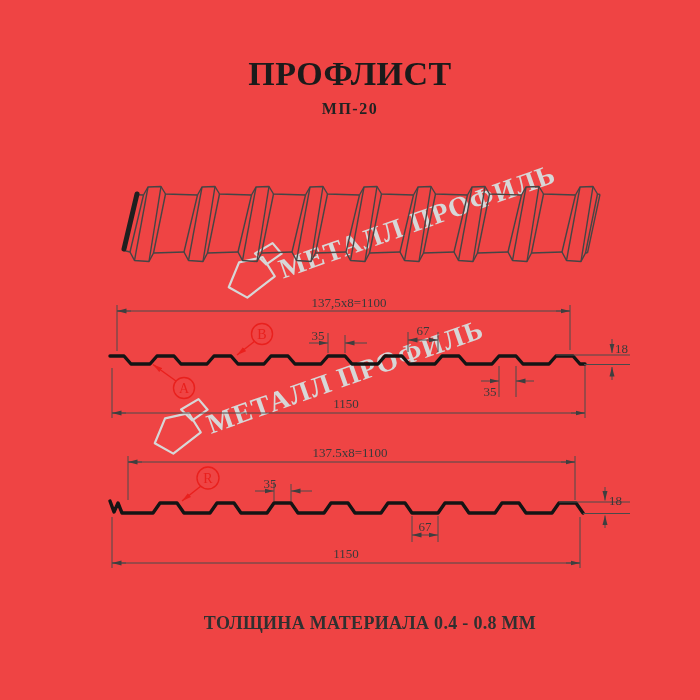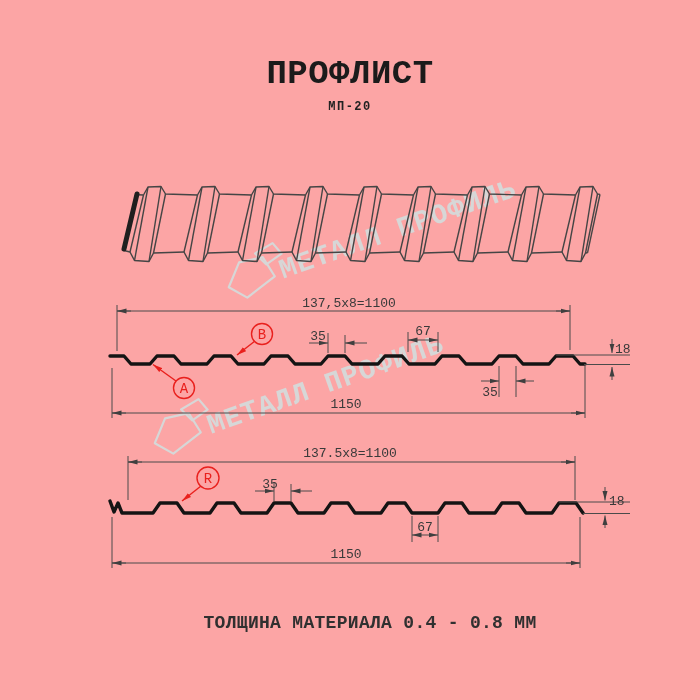--- a/index.html
+++ b/index.html
@@ -1,21 +1,21 @@
 <!DOCTYPE html>
 <html><head>
 <meta charset="utf-8">
 <style>
   html,body{margin:0;padding:0;background:#fff;}
-  .stage{position:relative;width:700px;height:700px;background:#fca5a5;overflow:hidden;
-         font-family:Liberation Mono, monospace;}
+  .stage{position:relative;width:700px;height:700px;background:#ef4444;overflow:hidden;
+         font-family:Liberation Serif, serif;}
   .title{position:absolute;top:57px;left:0;width:700px;text-align:center;
          font-size:34px;line-height:34px;font-weight:800;letter-spacing:.5px;color:#1b1b1b;}
   .subtitle{position:absolute;top:100px;left:0;width:700px;text-align:center;
-         font-size:12px;font-weight:700;letter-spacing:1.5px;color:#222;}
+         font-size:16px;font-weight:700;letter-spacing:1.5px;color:#222;}
   .footer{position:absolute;top:613px;left:0;width:700px;text-align:center;
          font-size:18px;font-weight:600;letter-spacing:.3px;color:#303030;margin-left:20px;}
   svg{position:absolute;left:0;top:0;}
   .dim  {stroke:#4a4a4a;stroke-width:1;fill:none;}
   .dimtx{font-size:13px;fill:#3a3a3a;font-weight:400;}
   .prof {stroke:#141414;stroke-width:3.4;fill:none;stroke-linejoin:round;stroke-linecap:round;}
   .sheet{stroke:#454545;stroke-width:1.4;fill:none;stroke-linejoin:round;}
   .edge {stroke:#1f1f1f;stroke-width:5;stroke-linecap:round;}
   .red  {stroke:#e9201d;stroke-width:1.4;fill:none;}
   .redtx{font-size:14px;fill:#e9201d;font-weight:400;}

